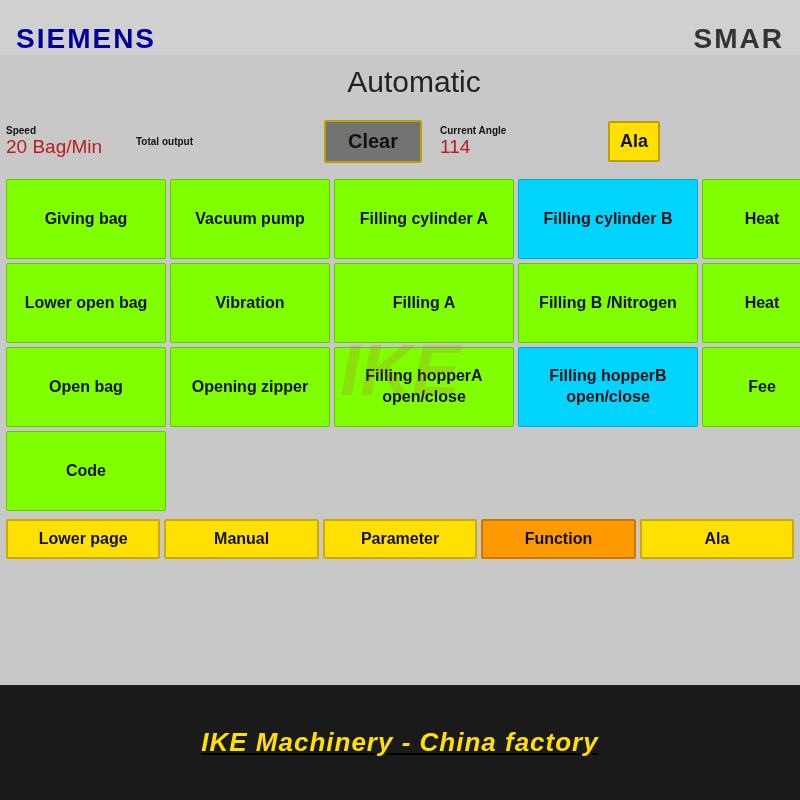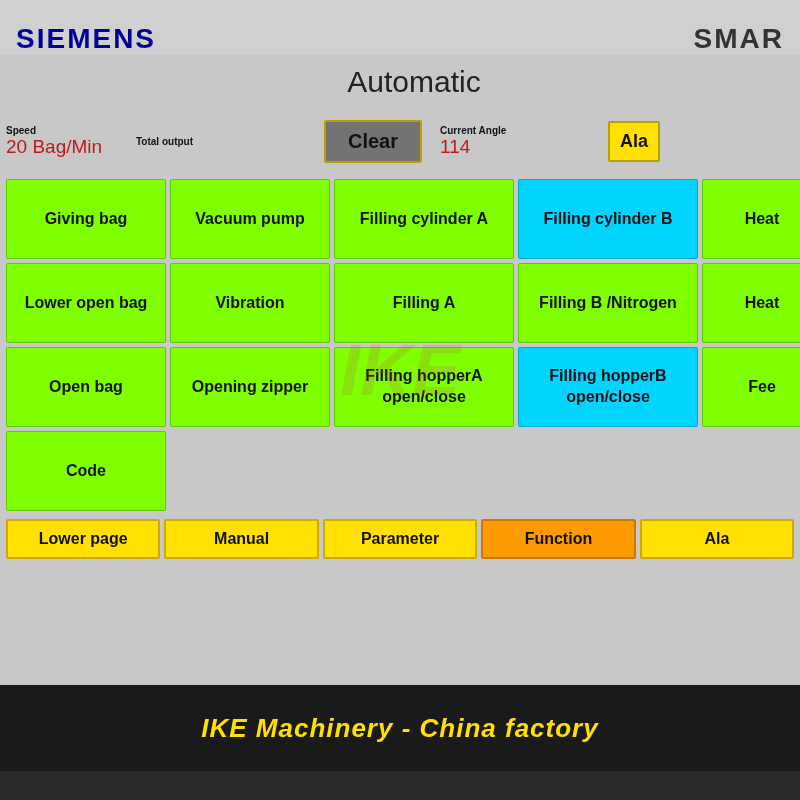--- a/index.html
+++ b/index.html
@@ -195,24 +195,25 @@
       border-radius: 2px;
     }
     .nav-btn-orange {
       background: #ff9900;
       border-color: #cc7700;
     }
 
     
     .footer {
       background: #1a1a1a;
-      height: 86px;
-      display: flex;
-      align-items: center;
-      justify-content: center;
+      height: 115px;
+      display: flex;
+      align-items: center;
+      justify-content: center;
+      text-decoration: underline;
     }
     .footer-text {
       font-size: 26px;
       font-weight: bold;
       color: #ffe000;
       font-style: italic;
       letter-spacing: 1px;
     }
   </style>
 </head>

